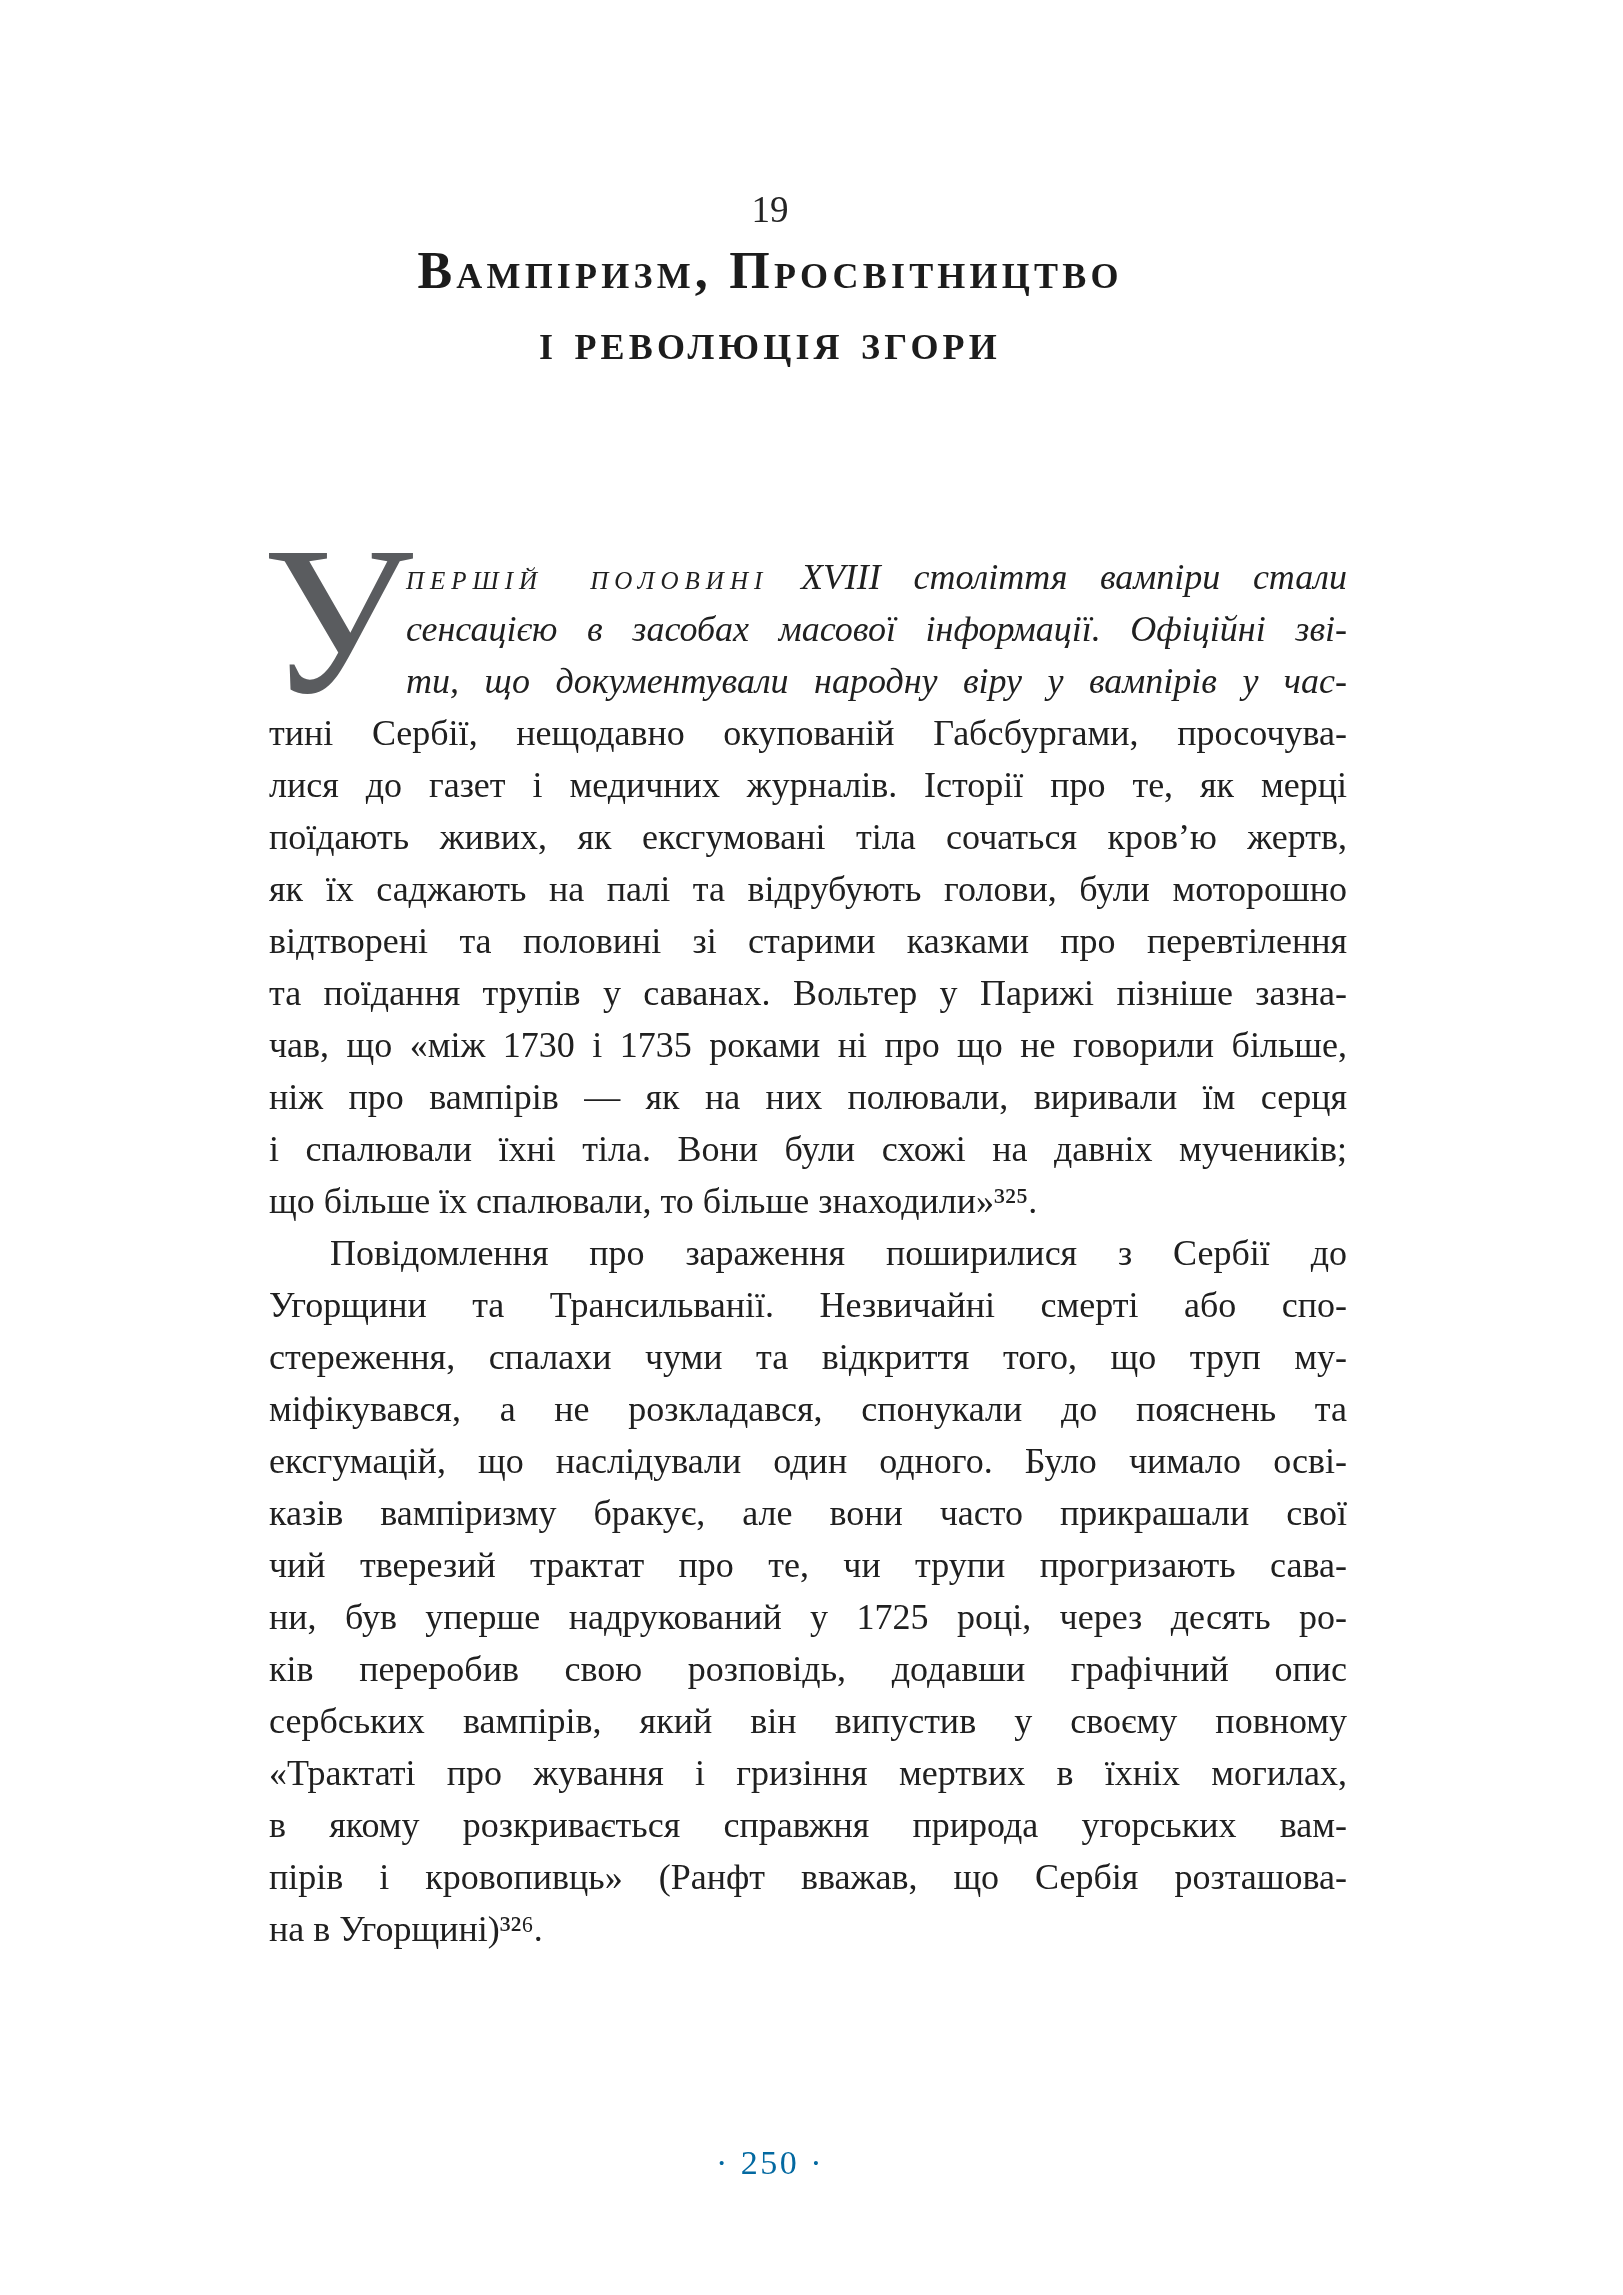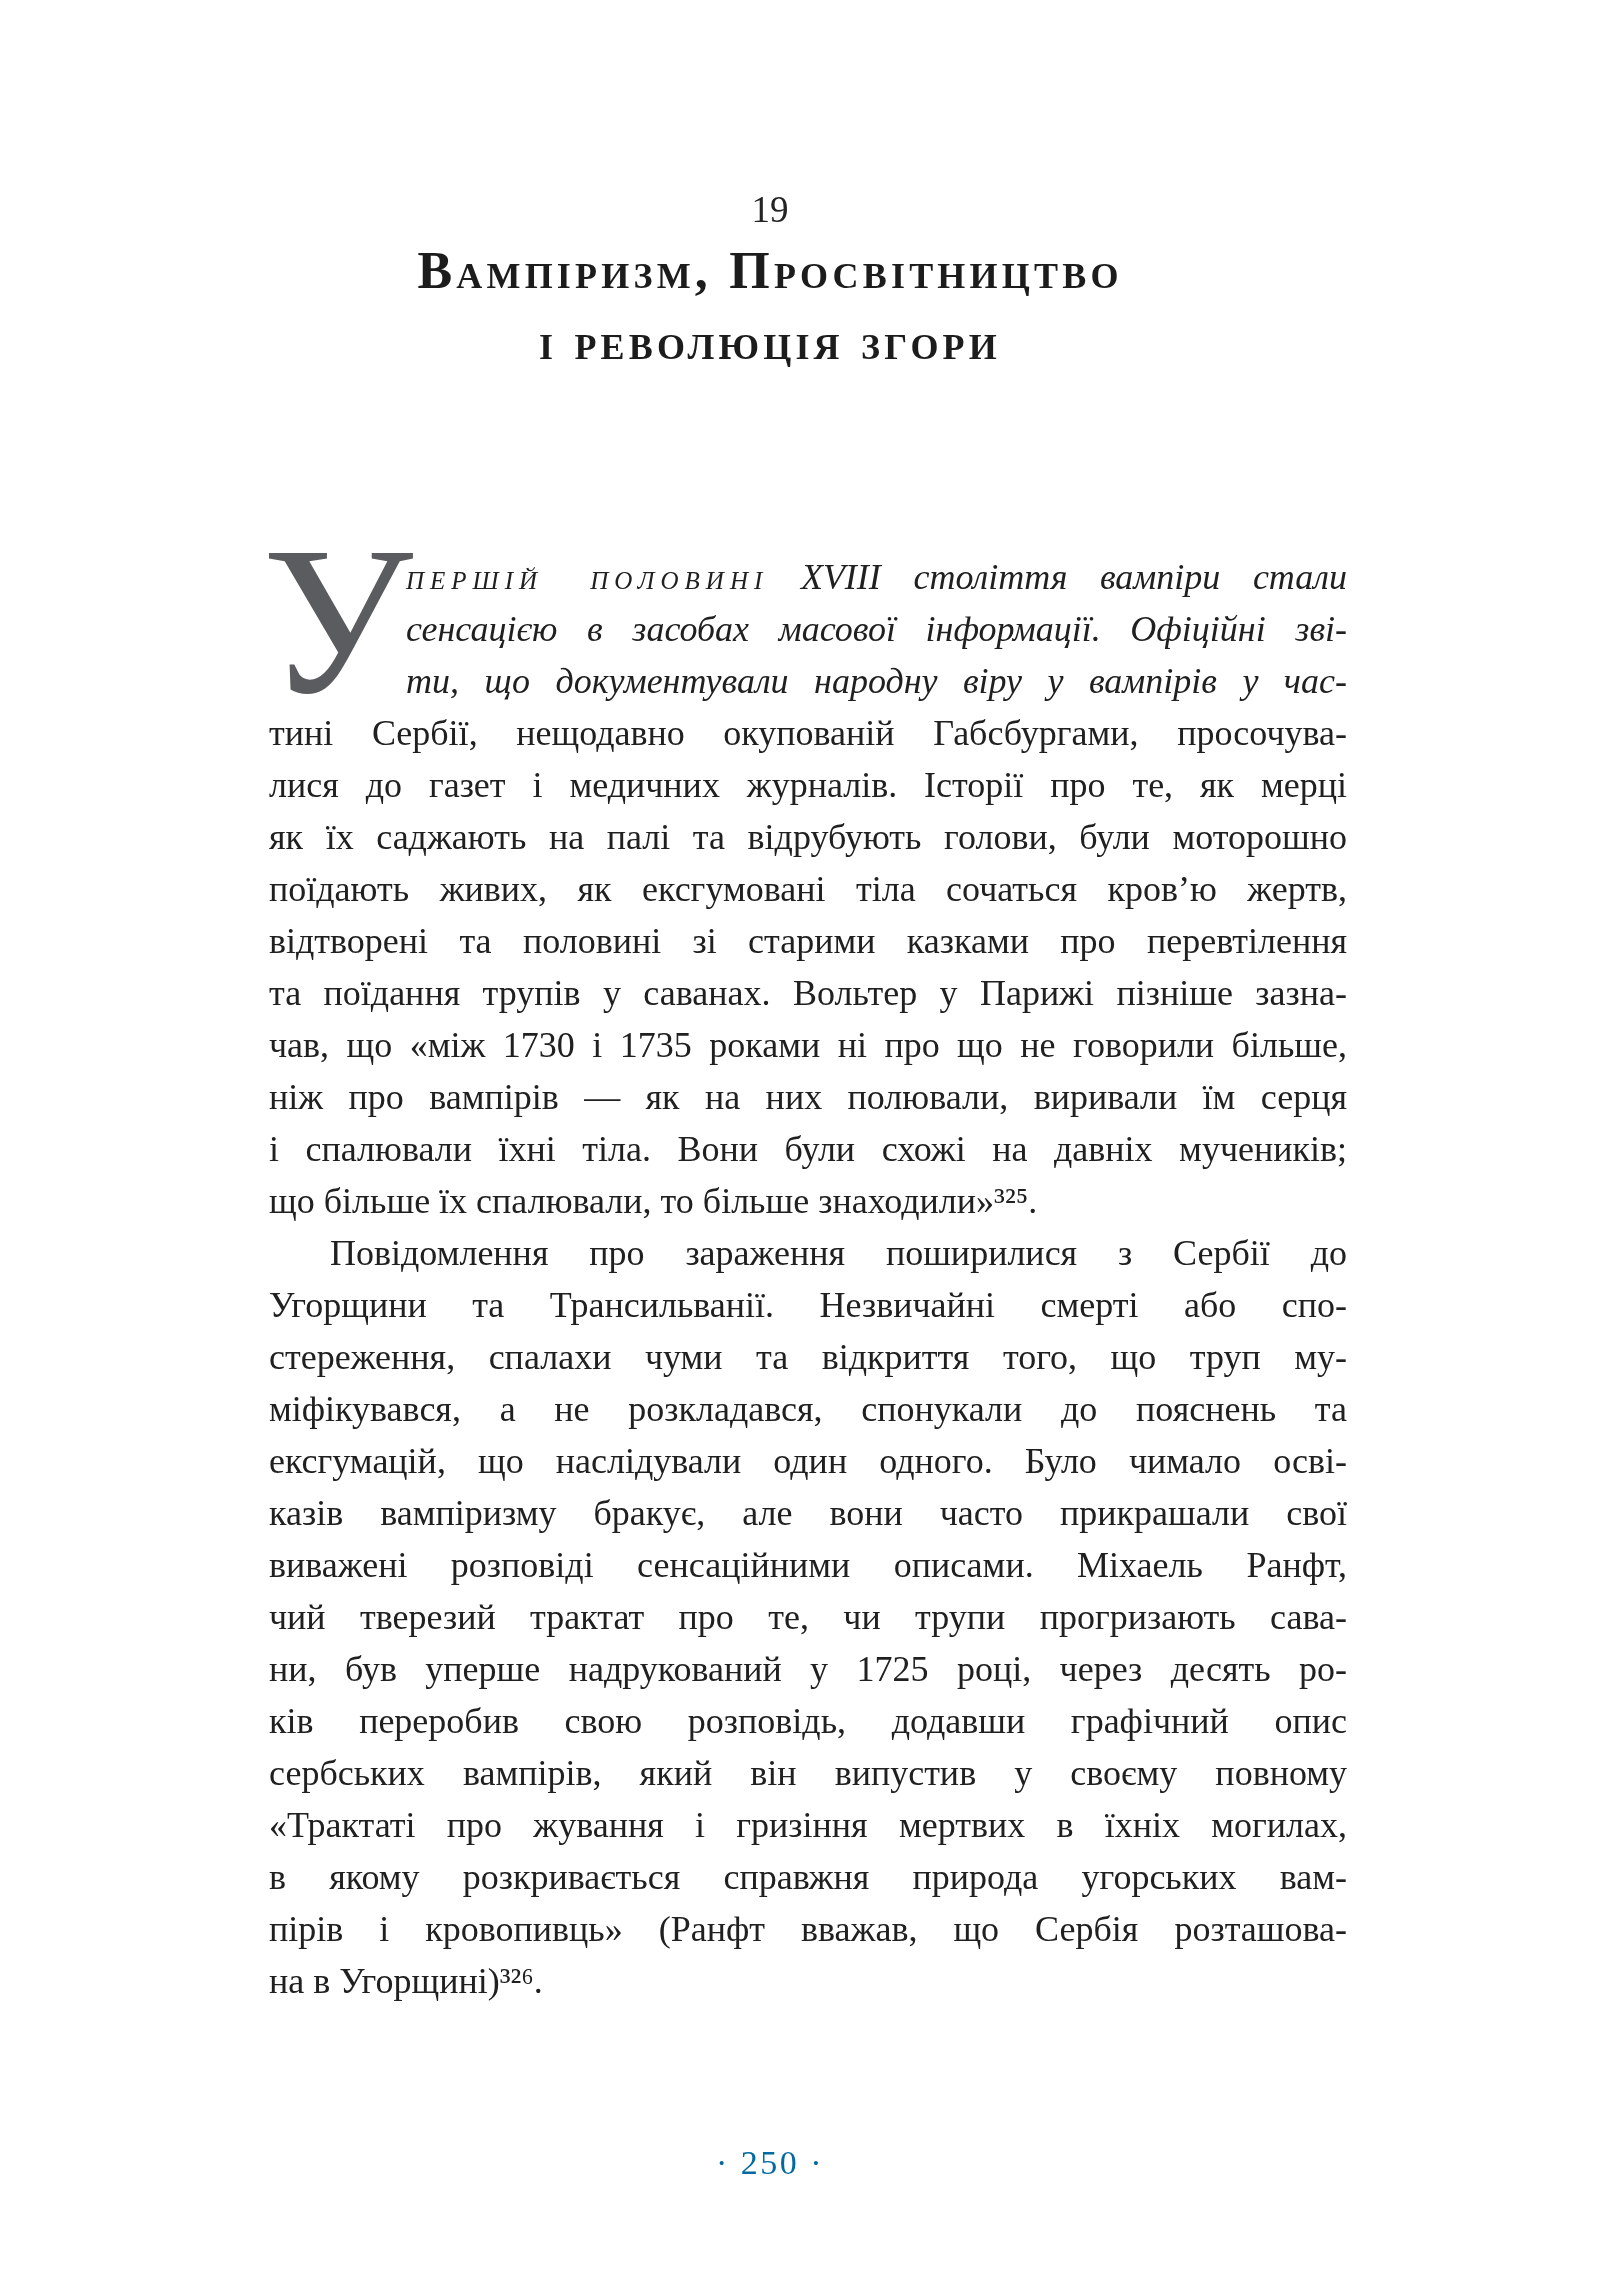--- a/index.html
+++ b/index.html
@@ -110,37 +110,36 @@
   </h1>
 
   <div class="body-text" id="body-text">
       <div class="para">
         <span class="dropcap">У</span>
         <div class="line dc"><span class="lead">першій половині</span> XVIII століття вампіри стали</div>
         <div class="line dc">сенсацією в засобах масової інформації. Офіційні зві-</div>
         <div class="line dc">ти, що документували народну віру у вампірів у час-</div>
         <div class="line">тині Сербії, нещодавно окупованій Габсбургами, просочува-</div>
         <div class="line">лися до газет і медичних журналів. Історії про те, як мерці</div>
+        <div class="line">поїдають живих, як ексгумовані тіла сочаться кров’ю жертв,</div>
         <div class="line">як їх саджають на палі та відрубують голови, були моторошно</div>
-        <div class="line">поїдають живих, як ексгумовані тіла сочаться кров’ю жертв,</div>
         <div class="line">відтворені та половині зі старими казками про перевтілення</div>
         <div class="line">та поїдання трупів у саванах. Вольтер у Парижі пізніше зазна-</div>
         <div class="line">чав, що «між 1730 і 1735 роками ні про що не говорили більше,</div>
         <div class="line">ніж про вампірів — як на них полювали, виривали їм серця</div>
         <div class="line">і спалювали їхні тіла. Вони були схожі на давніх мучеників;</div>
         <div class="line end">що більше їх спалювали, то більше знаходили»³²⁵.</div>
       </div>
       <div class="para">
         <div class="line indent">Повідомлення про зараження поширилися з Сербії до</div>
         <div class="line">Угорщини та Трансильванії. Незвичайні смерті або спо-</div>
         <div class="line">стереження, спалахи чуми та відкриття того, що труп му-</div>
         <div class="line">міфікувався, а не розкладався, спонукали до пояснень та</div>
         <div class="line">ексгумацій, що наслідували один одного. Було чимало осві-</div>
         <div class="line">казів вампіризму бракує, але вони часто прикрашали свої</div>
-        <div class="line">виважені розповіді сенсаційними описами. Міхаель Ранфт,</div>
         <div class="line">чий тверезий трактат про те, чи трупи прогризають сава-</div>
         <div class="line">ни, був уперше надрукований у 1725 році, через десять ро-</div>
         <div class="line">ків переробив свою розповідь, додавши графічний опис</div>
         <div class="line">сербських вампірів, який він випустив у своєму повному</div>
         <div class="line">«Трактаті про жування і гризіння мертвих в їхніх могилах,</div>
         <div class="line">в якому розкривається справжня природа угорських вам-</div>
         <div class="line">пірів і кровопивць» (Ранфт вважав, що Сербія розташова-</div>
         <div class="line end">на в Угорщині)³²⁶.</div>
       </div>
     </div>

